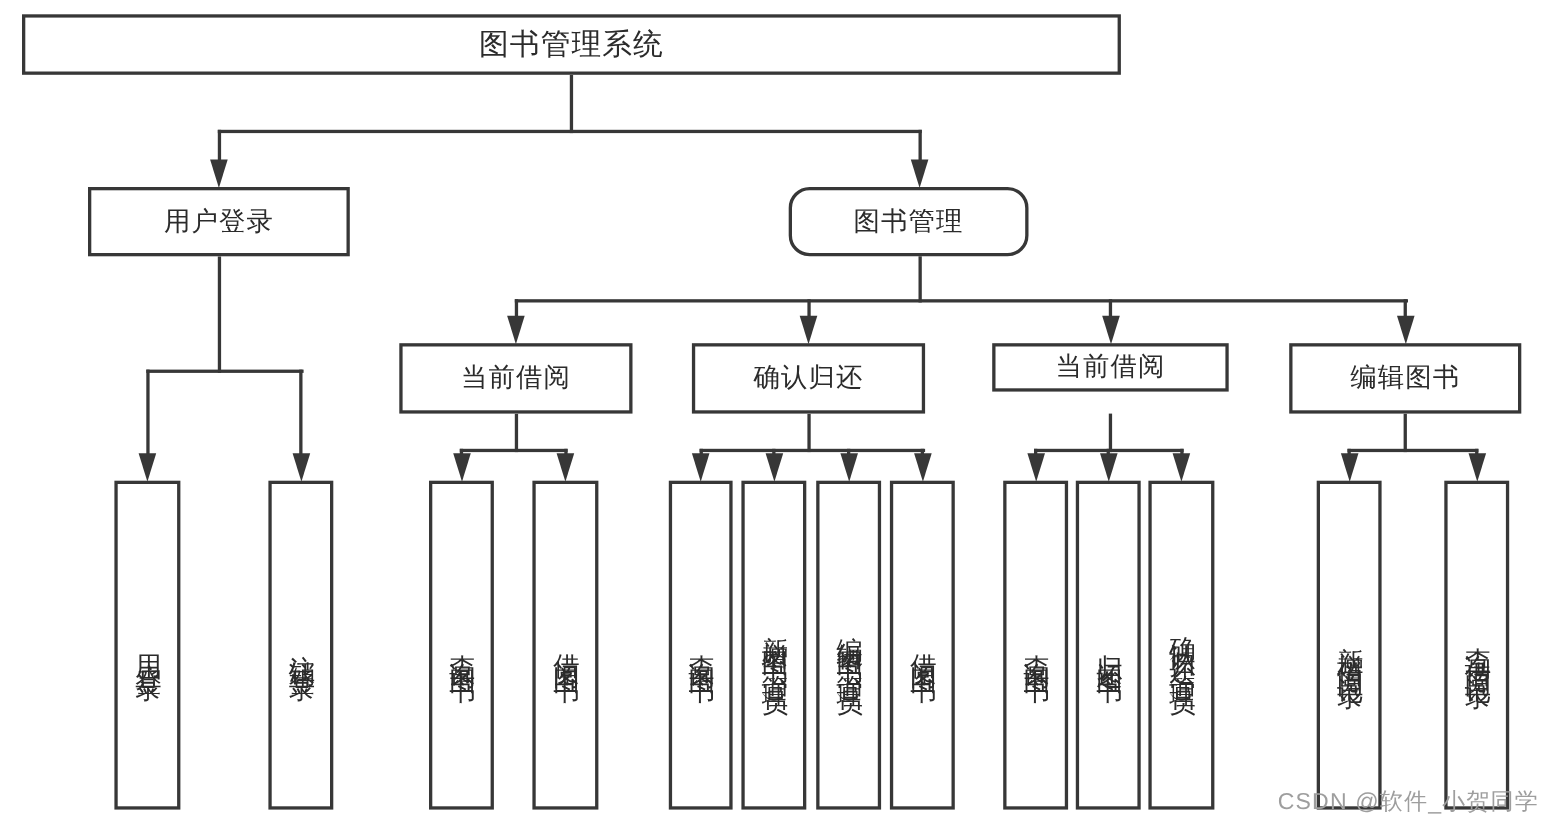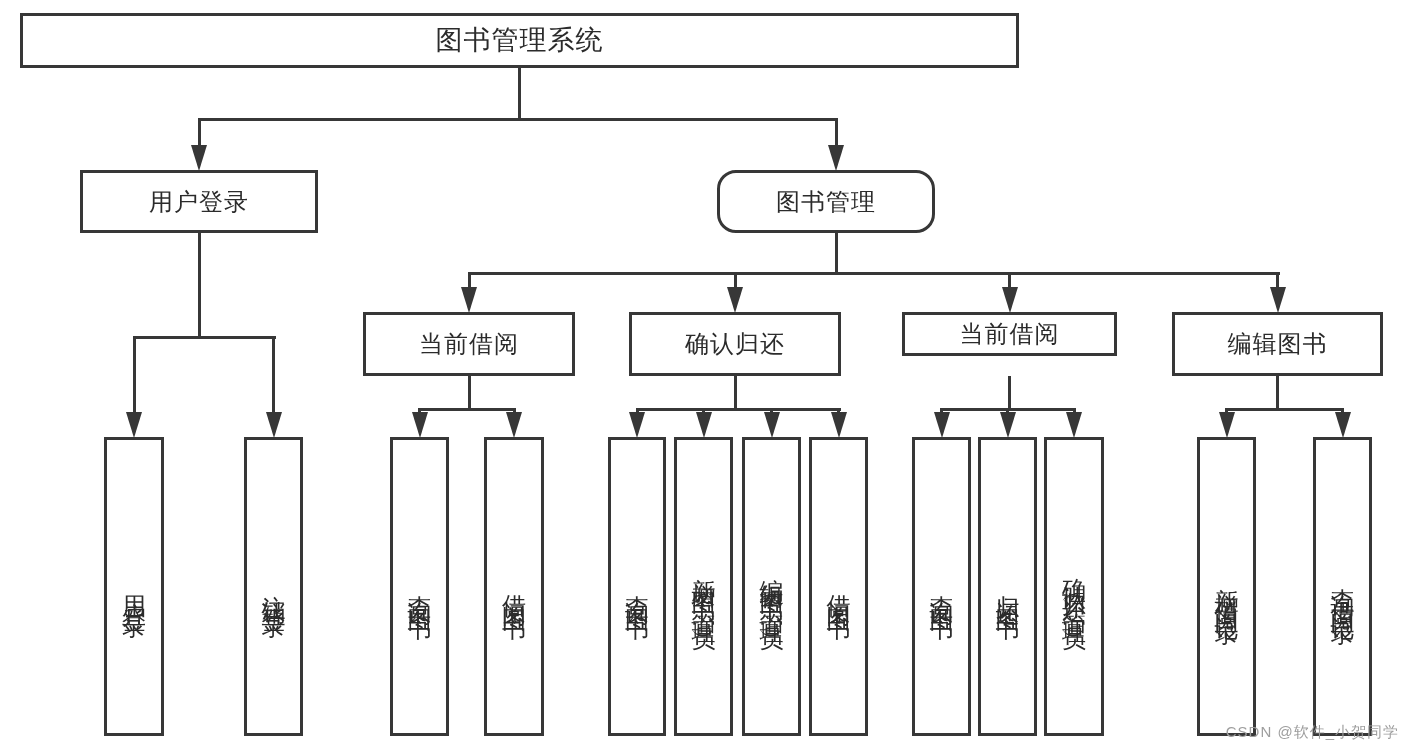--- a/index.html
+++ b/index.html
@@ -51,21 +51,21 @@
     position:absolute;
     width:0;height:0;
     border-left:8px solid transparent;
     border-right:8px solid transparent;
     border-top:26px solid var(--line);
     z-index:3;
   }
   .watermark{
     position:absolute;
     right:6px;bottom:5px;
-    font-size:15px;
+    font-size:21px;
     color:var(--wm);
     letter-spacing:1px;
     z-index:5;
     white-space:nowrap;
   }
 </style>
 </head>
 <body>
 
 <div id="canvas">

